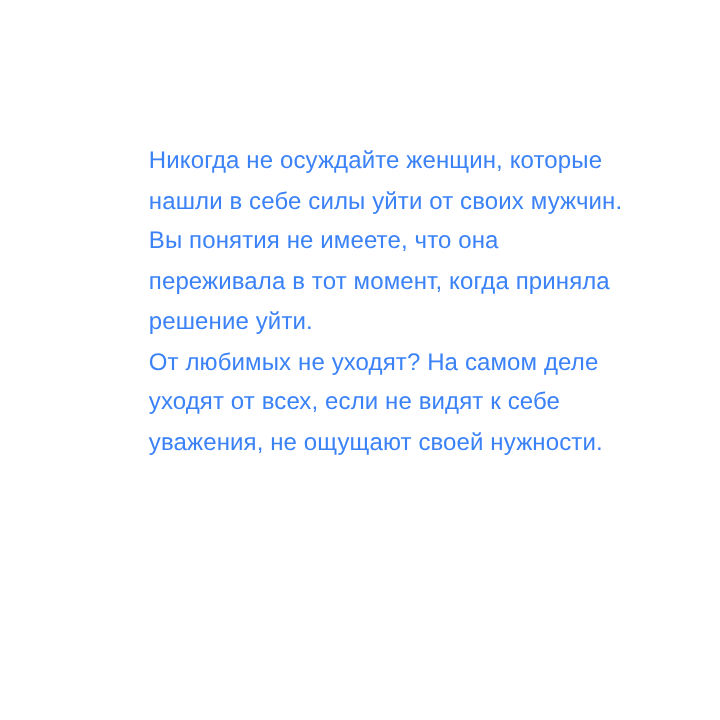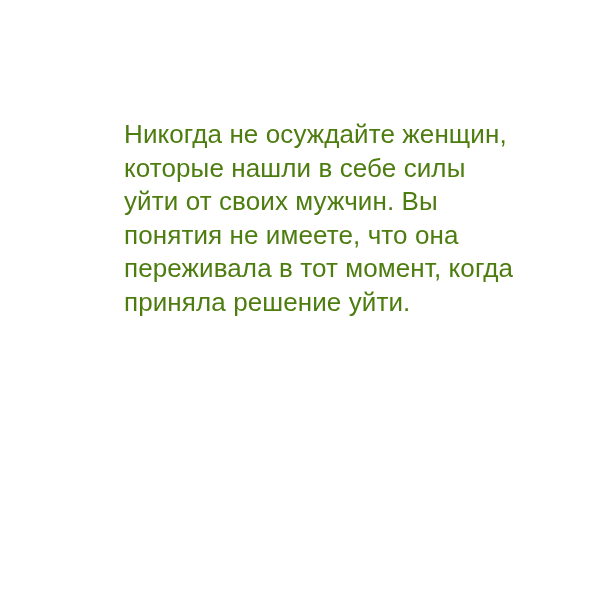--- a/index.html
+++ b/index.html
@@ -21,33 +21,34 @@
     box-sizing: border-box;
   }
   .quote-body {
     position: absolute;
     left: 124px;
     top: 118px;
     width: 400px;
   }
   .quote-paragraph {
     margin: 0;
-    color: #4d7c0f;
-    font-size: 26px;
+    color: #3b82f6;
+    font-size: 20px;
     line-height: 33.5px;
     letter-spacing: 0.1px;
     font-weight: 400;
     text-align: left;
     white-space: pre-wrap;
     word-break: normal;
   }
   .quote-paragraph + .quote-paragraph {
     margin-top: 0px;
   }
 </style>
 </head>
 <body>
 
 <div class="quote-card">
   <div class="quote-body">
     <p class="quote-paragraph">Никогда не осуждайте женщин, которые нашли в себе силы уйти от своих мужчин. Вы понятия не имеете, что она переживала в тот момент, когда приняла решение уйти.</p>
+    <p class="quote-paragraph">От любимых не уходят? На самом деле уходят от всех, если не видят к себе уважения, не ощущают своей нужности.</p>
   </div>
 </div>
 
 </body></html>

